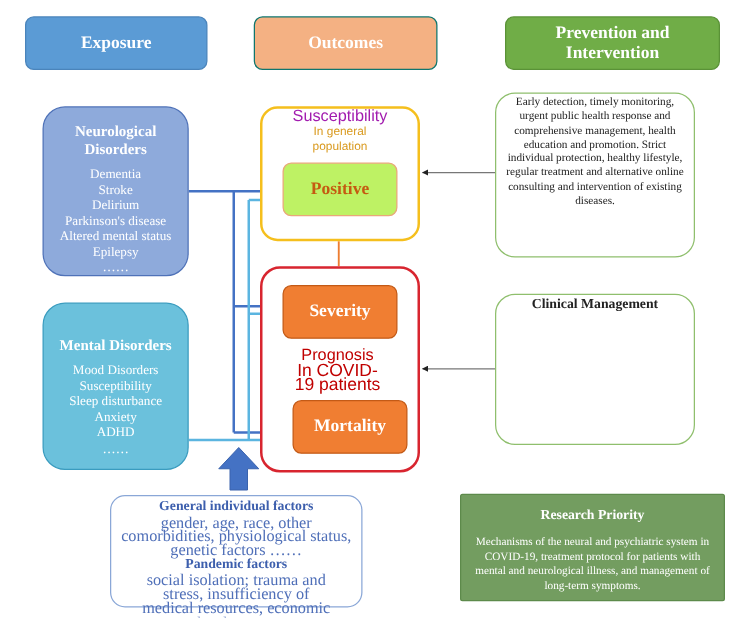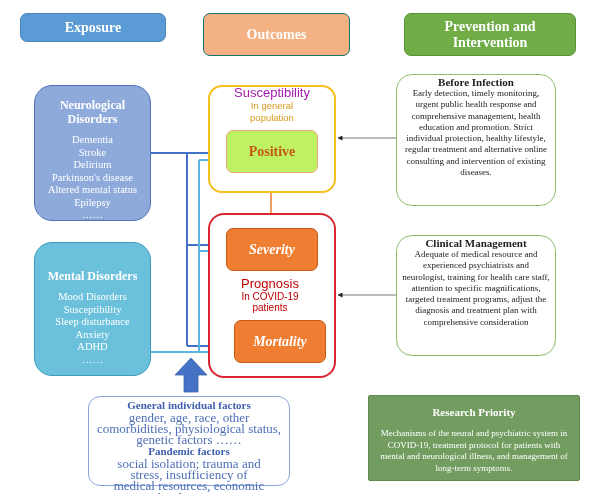--- a/index.html
+++ b/index.html
@@ -4,47 +4,47 @@
 <style>
   * { box-sizing: border-box; margin: 0; padding: 0; }
   html, body { width: 600px; height: 494px; background: #ffffff; overflow: hidden; }
   body { position: relative; font-family: "Liberation Serif", "DejaVu Serif", serif; }
   .abs { position: absolute; }
   .hdr {
     position: absolute; border-radius: 7px; color: #fff; font-weight: bold;
     display: flex; align-items: center; justify-content: center; text-align: center;
     font-size: 14px; line-height: 16px;
   }
-  #hdr-exposure { left: 20px; top: 13px; width: 146px; height: 29px; background: #5b9bd5; border: 1px solid #4a84bb; }
+  #hdr-exposure { left: 20px; top: 13px; width: 146px; height: 43px; background: #5b9bd5; border: 1px solid #4a84bb; }
   #hdr-outcomes { left: 203px; top: 13px; width: 147px; height: 43px; background: #f4b183; border: 1px solid #0f766e; }
   #hdr-prevention { left: 404px; top: 13px; width: 172px; height: 43px; background: #70ad47; border: 1px solid #5a9237; font-size: 14px; }
 
   .expo {
     position: absolute; border-radius: 18px; color: #fff; text-align: center;
     padding-top: 12px;
   }
   #neuro { left: 34px; top: 85px; width: 117px; height: 136px; background: #8eaadb; border: 1.5px solid #4f72b8; }
   #mental { left: 34px; top: 242px; width: 117px; height: 134px; background: #6bc1dc; border: 1.5px solid #3a9cbf; padding-top: 26px; }
   .expo .ttl { font-weight: bold; font-size: 12px; line-height: 14px; margin-bottom: 8px; }
   .expo .itm { font-size: 10.5px; line-height: 12.5px; }
 
   #susc { left: 208px; top: 85px; width: 128px; height: 108px; border: 2px solid #f5bf1d; border-radius: 14px; background: #fff; }
   #susc .t1 { font-family: "Liberation Sans", "DejaVu Sans", sans-serif; color: #a21caf; font-size: 13px; text-align: center; margin-top: -2px; line-height: 15px; }
   #susc .t2 { font-family: "Liberation Sans", "DejaVu Sans", sans-serif; color: #d9991d; font-size: 9.5px; text-align: center; line-height: 12px; }
   #positive { left: 226px; top: 130px; width: 92px; height: 43px; background: #bef264; border: 1px solid #e9a87a; border-radius: 7px;
     color: #c55a11; font-weight: bold; font-size: 14px; display: flex; align-items: center; justify-content: center; }
 
   #prog { left: 208px; top: 213px; width: 128px; height: 165px; border: 2px solid #d8252f; border-radius: 16px; background: #fff; }
   .obox { position: absolute; background: #f07e32; border: 1.5px solid #c35a16; border-radius: 7px; color: #fff; font-weight: bold; font-size: 14px;
-    display: flex; align-items: center; justify-content: center; font-style: italic; }
+    display: flex; align-items: center; justify-content: center; }
   #severity { left: 226px; top: 228px; width: 92px; height: 43px; }
   #mortality { left: 234px; top: 320px; width: 92px; height: 43px; }
   #prog-label { left: 210px; top: 276px; width: 120px; text-align: center; font-family: "Liberation Sans", "DejaVu Sans", sans-serif; color: #c00000; }
   #prog-label .p1 { font-size: 13px; line-height: 15px; }
-  #prog-label .p2 { font-size: 10px; line-height: 11px; }
+  #prog-label .p2 { font-size: 14px; line-height: 11px; }
 
   .pbox { position: absolute; border: 1.5px solid #8fbf6d; border-radius: 16px; background: #fff; text-align: center; color: #222; }
   #before { left: 396px; top: 74px; width: 160px; height: 132px; padding-top: 1px; }
   #clinical { left: 396px; top: 235px; width: 160px; height: 121px; padding-top: 1px; }
   .pbox .ttl { font-weight: bold; font-size: 11px; line-height: 12px; }
   .pbox .txt { font-size: 9px; line-height: 11.3px; padding: 0 4px; }
 
   #research { left: 368px; top: 395px; width: 212px; height: 86px; background: #739d60; border: 1px solid #5d8a4b; border-radius: 2px; color: #fff; text-align: center; padding-top: 10px; }
   #research .ttl { font-weight: bold; font-size: 11px; line-height: 13px; margin-bottom: 9px; }
   #research .txt { font-size: 9px; line-height: 11.5px; }
@@ -132,27 +132,25 @@
 
 <div class="abs" id="prog"></div>
 <div class="obox" id="severity">Severity</div>
 <div class="abs" id="prog-label">
   <div class="p1">Prognosis</div>
   <div class="p2" style="width:72px;margin:0 auto;">In COVID-19 patients</div>
 </div>
 <div class="obox" id="mortality">Mortality</div>
 
 <div class="pbox" id="before">
-  <div class="ttl">Before Infection</div>
   <div class="txt">Early detection, timely monitoring, urgent public health response and comprehensive management, health education and promotion. Strict individual protection, healthy lifestyle, regular treatment and alternative online consulting and intervention of existing diseases.</div>
 </div>
 
 <div class="pbox" id="clinical">
   <div class="ttl">Clinical Management</div>
-  <div class="txt">Adequate of medical resource and experienced psychiatrists and neurologist, training for health care staff, attention to specific magnifications, targeted treatment programs, adjust the diagnosis and treatment plan with comprehensive consideration</div>
 </div>
 
 <div class="abs" id="research">
   <div class="ttl">Research Priority</div>
   <div class="txt" style="padding:0 6px;">Mechanisms of the neural and psychiatric system in COVID-19, treatment protocol for patients with mental and neurological illness, and management of long-term symptoms.</div>
 </div>
 
 <div class="abs" id="factors">
   <div class="ttl">General individual factors</div>
   <div class="txt" style="padding:0 6px;">gender, age, race, other comorbidities, physiological status, genetic factors ……</div>

